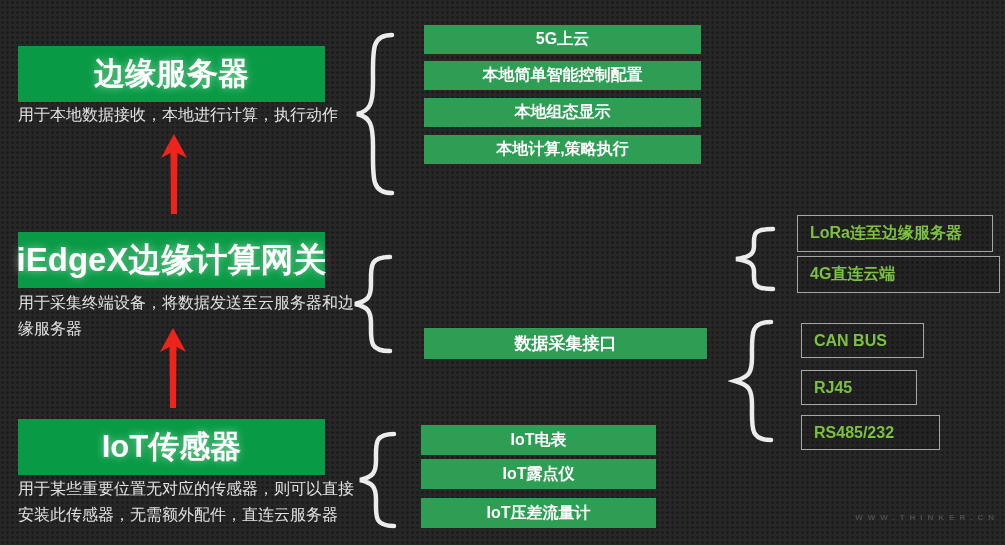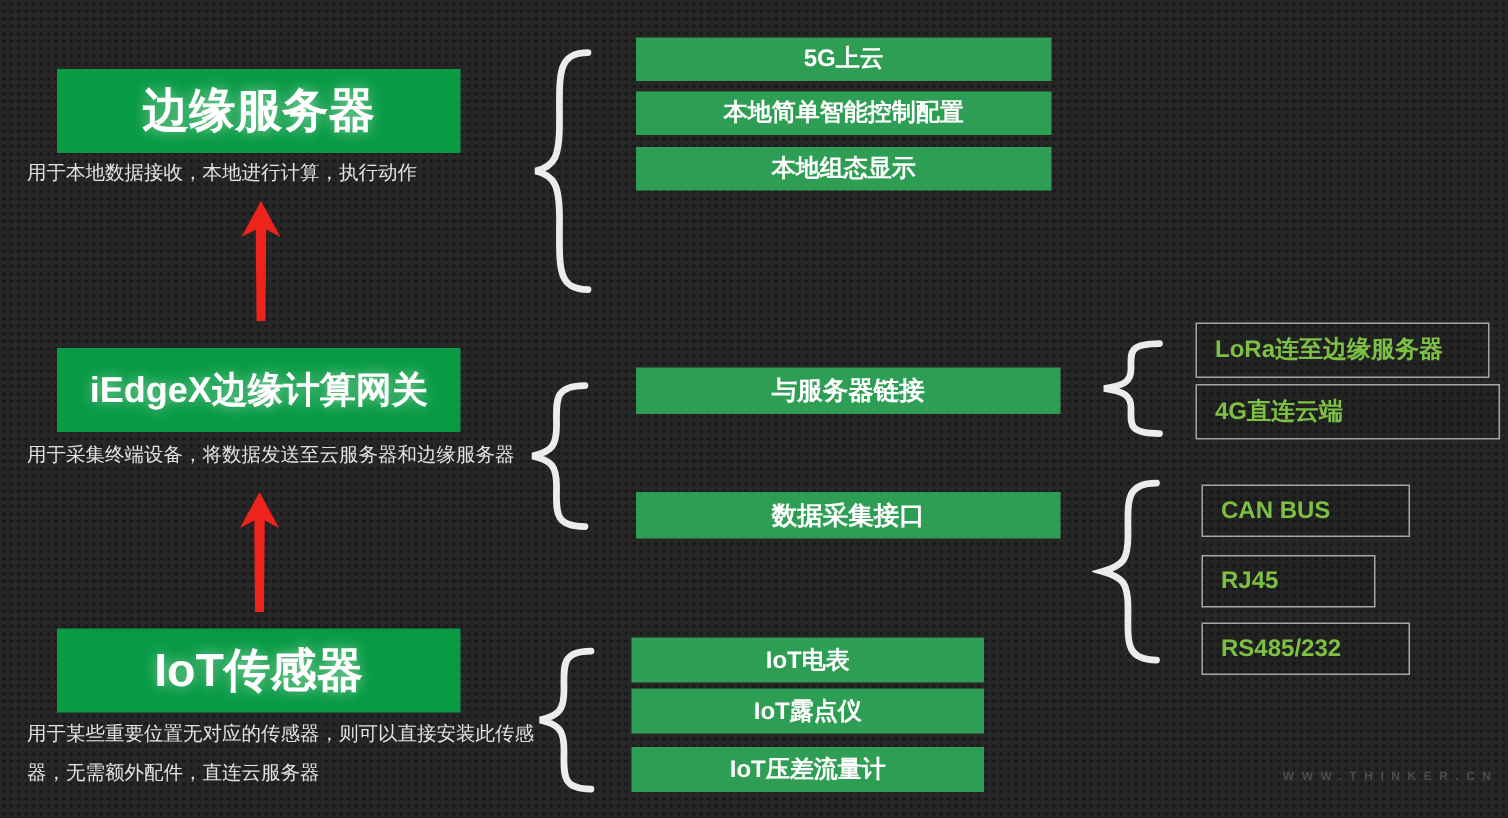--- a/index.html
+++ b/index.html
@@ -5,35 +5,34 @@
   html,body{margin:0;padding:0;background:#1b1b1b;}
   .stage{
     position:relative;width:1005px;height:545px;overflow:hidden;
     background-color:#272727;
     background-image:radial-gradient(circle,#1a1a1a 1.1px,transparent 1.5px);
     background-size:5px 5px;
     font-family:"Liberation Sans","DejaVu Sans",sans-serif;
   }
   
   .title-box{
-    position:absolute;left:18px;width:269px;height:56px;
+    position:absolute;left:18px;width:307px;height:56px;
     background:var(--box-green,#089a45);
     color:#ffffff;font-weight:bold;
     display:flex;align-items:center;justify-content:center;
     text-shadow:0 0 9px rgba(235,255,235,.55);
     white-space:nowrap;
-    margin-left:20px;
   }
   .t1{top:46px;font-size:31px}
-  .t2{top:232px;font-size:24px}
+  .t2{top:232px;font-size:33px}
   .t3{top:419px;font-size:31px}
   
   .desc{
     position:absolute;left:18px;width:346px;
-    color:#e2e2e2;font-size:13px;line-height:26px;
+    color:#e2e2e2;font-size:16px;line-height:26px;
   }
   .d1{top:102px}
   .d2{top:290px}
   .d3{top:476px}
   
   .item{
     position:absolute;
     background:var(--item-green,#2f9e55);
     color:#ffffff;font-weight:bold;
     display:flex;align-items:center;justify-content:center;
@@ -49,21 +48,21 @@
   .obox{
     position:absolute;box-sizing:border-box;
     border:1px solid #a6a6a6;background:rgba(0,0,0,.10);
     color:var(--outline-text-green,#7cc143);
     font-weight:bold;font-size:16px;
     display:flex;align-items:center;padding-left:12px;
     white-space:nowrap;
   }
   .o1{left:797px;top:215px;width:196px;height:37px}
   .o2{left:797px;top:256px;width:203px;height:37px}
-  .o3{left:801px;top:323px;width:139px;height:35px}
+  .o3{left:801px;top:323px;width:123px;height:35px}
   .o4{left:801px;top:370px;width:116px;height:35px}
   .o5{left:801px;top:415px;width:139px;height:35px}
   
   .brace{position:absolute}
   .brace path{stroke:#ececec;fill:none;stroke-linecap:round}
   .arrow{position:absolute}
   .arrow polygon{fill:var(--arrow-red,#ee241c)}
   .watermark{
     position:absolute;top:513px;right:6px;
     font-size:8px;font-weight:bold;letter-spacing:5px;color:#4d4d4d;
@@ -77,33 +76,33 @@
   <div class="title-box t1">边缘服务器</div>
   <div class="desc d1">用于本地数据接收，本地进行计算，执行动作</div>
 
   <svg class="brace" style="left:350px;top:32px" width="46" height="164" viewBox="0 0 46 164">
     <path d="M42,3 C21,3 23,18 23,50 C23,72 20,79 7,82 C20,85 23,92 23,114 C23,146 21,161 42,161" stroke-width="4.5"></path>
   </svg>
 
   <div class="item ga ga1">5G上云</div>
   <div class="item ga ga2">本地简单智能控制配置</div>
   <div class="item ga ga3">本地组态显示</div>
+  <div class="item ga ga4">本地计算,策略执行</div>
 
   <svg class="arrow" style="left:155px;top:134px" width="38" height="80" viewBox="0 0 38 80">
     <polygon points="19,0 32,24 22.5,19 22,80 16,80 15.5,19 6,24"></polygon>
   </svg>
 
   <div class="title-box t2">iEdgeX边缘计算网关</div>
   <div class="desc d2">用于采集终端设备，将数据发送至云服务器和边缘服务器</div>
 
   <svg class="brace" style="left:348px;top:254px" width="46" height="100" viewBox="0 0 46 100">
     <path d="M42,3 C21,3 23,13 23,30 C23,43 20,47 7,50 C20,53 23,57 23,70 C23,87 21,97 42,97" stroke-width="4.5"></path>
   </svg>
 
-  <div class="item gb gb1">与服务器链接</div>
   <div class="item gb gb2">数据采集接口</div>
 
   <svg class="brace" style="left:729px;top:226px" width="48" height="66" viewBox="0 0 48 66">
     <path d="M44,3 C23,3 25,9 25,20 C25,28 21,31 7,33 C21,35 25,38 25,46 C25,57 23,63 44,63" stroke-width="4.5"></path>
   </svg>
   <div class="obox o1">LoRa连至边缘服务器</div>
   <div class="obox o2">4G直连云端</div>
 
   <svg class="brace" style="left:728px;top:319px" width="47" height="124" viewBox="0 0 47 124">
     <path d="M43,3 C22,3 24,15 24,38 C24,54 21,58 7,62 C21,66 24,70 24,86 C24,109 22,121 43,121" stroke-width="4.5"></path>

